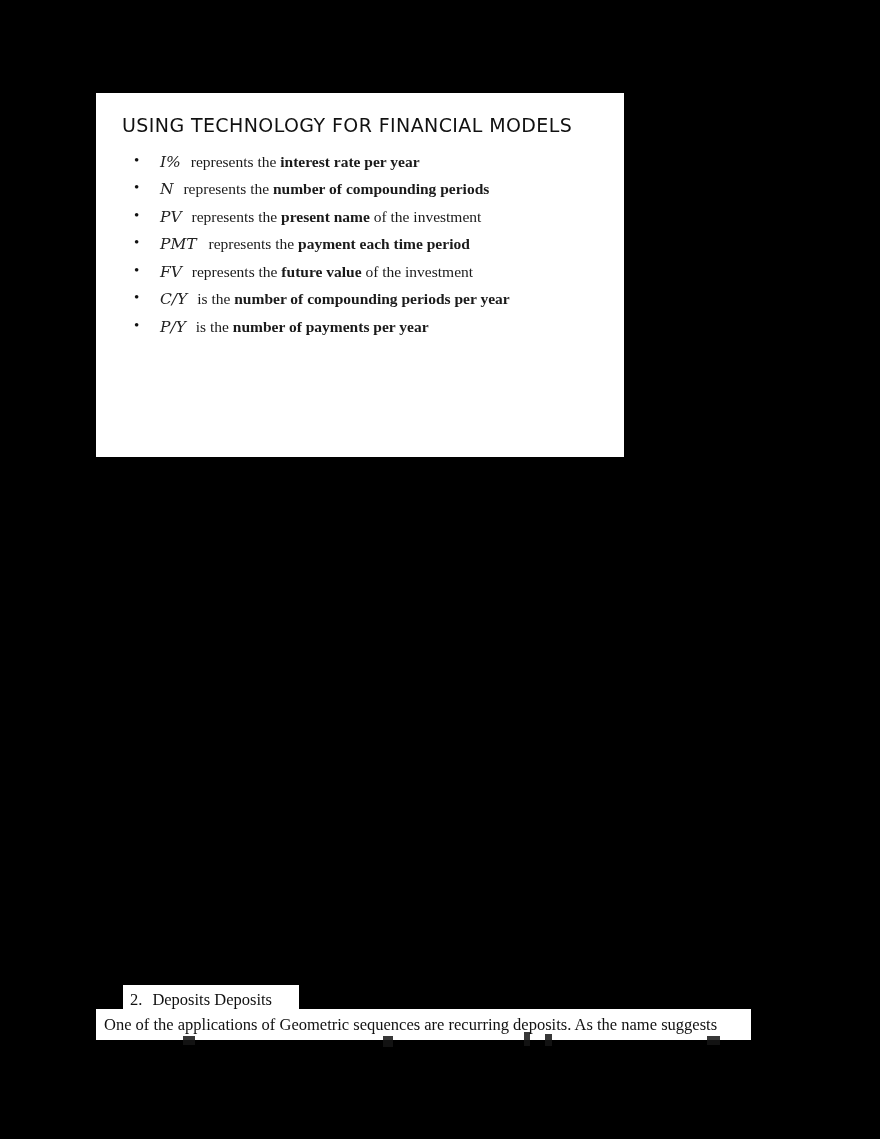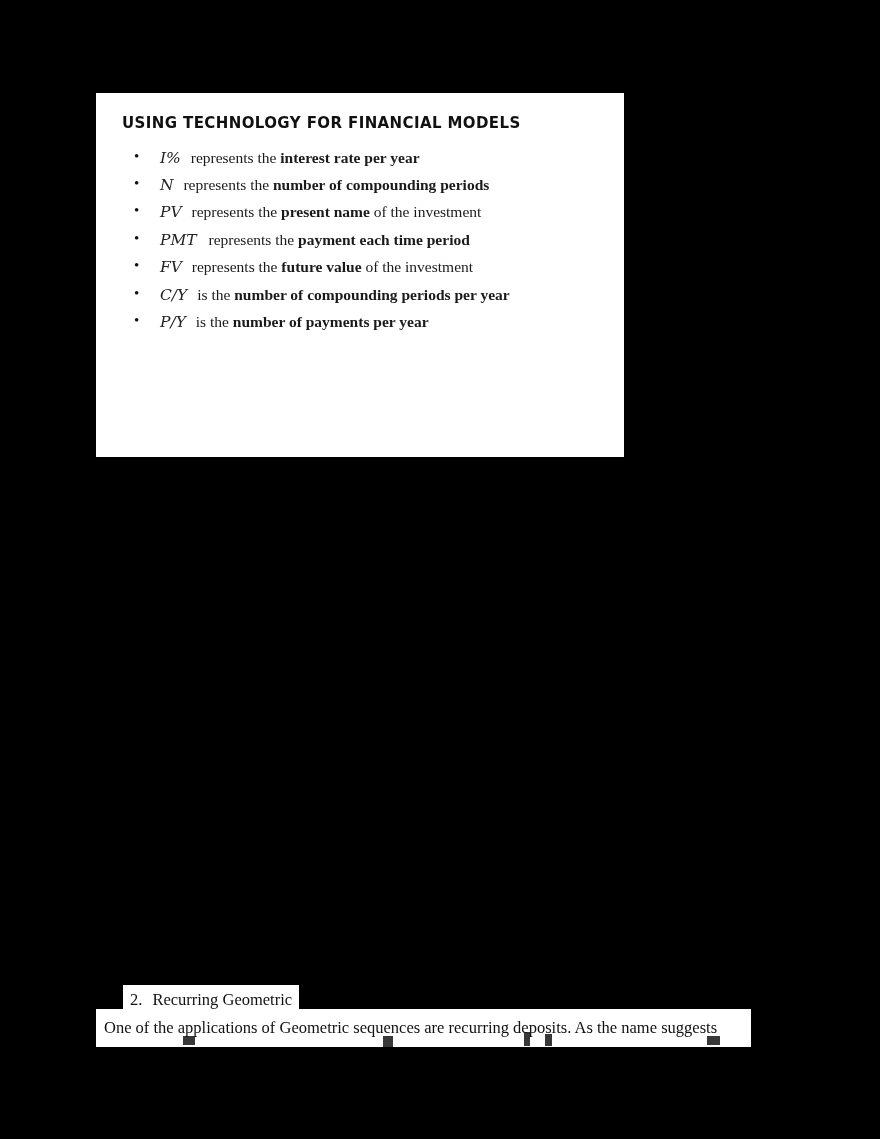--- a/index.html
+++ b/index.html
@@ -22,22 +22,22 @@
     top: 93px;
     width: 528px;
     height: 364px;
     background: #ffffff;
     box-sizing: border-box;
     padding: 22px 26px 0 26px;
   }
 
   .panel-title {
     font-family: "DejaVu Sans", sans-serif;
-    font-weight: bold;
-    font-size: 15px;
+    font-weight: normal;
+    font-size: 19px;
     letter-spacing: 0.4px;
     color: #111111;
     margin: 0 0 16px 0;
     line-height: 1.1;
   }
 
   ul.bullets {
     list-style: none;
     margin: 0;
     padding: 0;
@@ -95,21 +95,21 @@
     color: #111;
     white-space: nowrap;
   }
   .heading-strip .hnum { margin-right: 10px; }
 
   .body-strip {
     position: absolute;
     left: 96px;
     top: 1009px;
     width: 655px;
-    height: 38px;
+    height: 31px;
     background: #ffffff;
     display: flex;
     align-items: center;
     padding-left: 8px;
     box-sizing: border-box;
   }
   .body-strip .btext {
     font-family: "Liberation Serif", serif;
     font-size: 16.5px;
     color: #111;
@@ -175,21 +175,21 @@
       <span class="plain">is the</span>
       <span class="bold">number of payments per year</span>
     </li>
 
 
   </ul>
 </div>
 
 <div class="heading-strip">
   <span class="htext hnum">2.</span>
-  <span class="htext">Recurring Geometric</span>
+  <span class="htext">Deposits Deposits</span>
 </div>
 
 <div class="body-strip">
   <span class="btext">One of the applications of Geometric sequences are recurring deposits. As the name suggests</span>
 </div>
 
 <div class="smudge" style="left:183px; top:1036px; width:12px; height:9px;"></div>
 <div class="smudge" style="left:383px; top:1036px; width:10px; height:11px;"></div>
 <div class="smudge" style="left:524px; top:1032px; width:6px; height:14px;"></div>
 <div class="smudge" style="left:545px; top:1034px; width:7px; height:12px;"></div>

